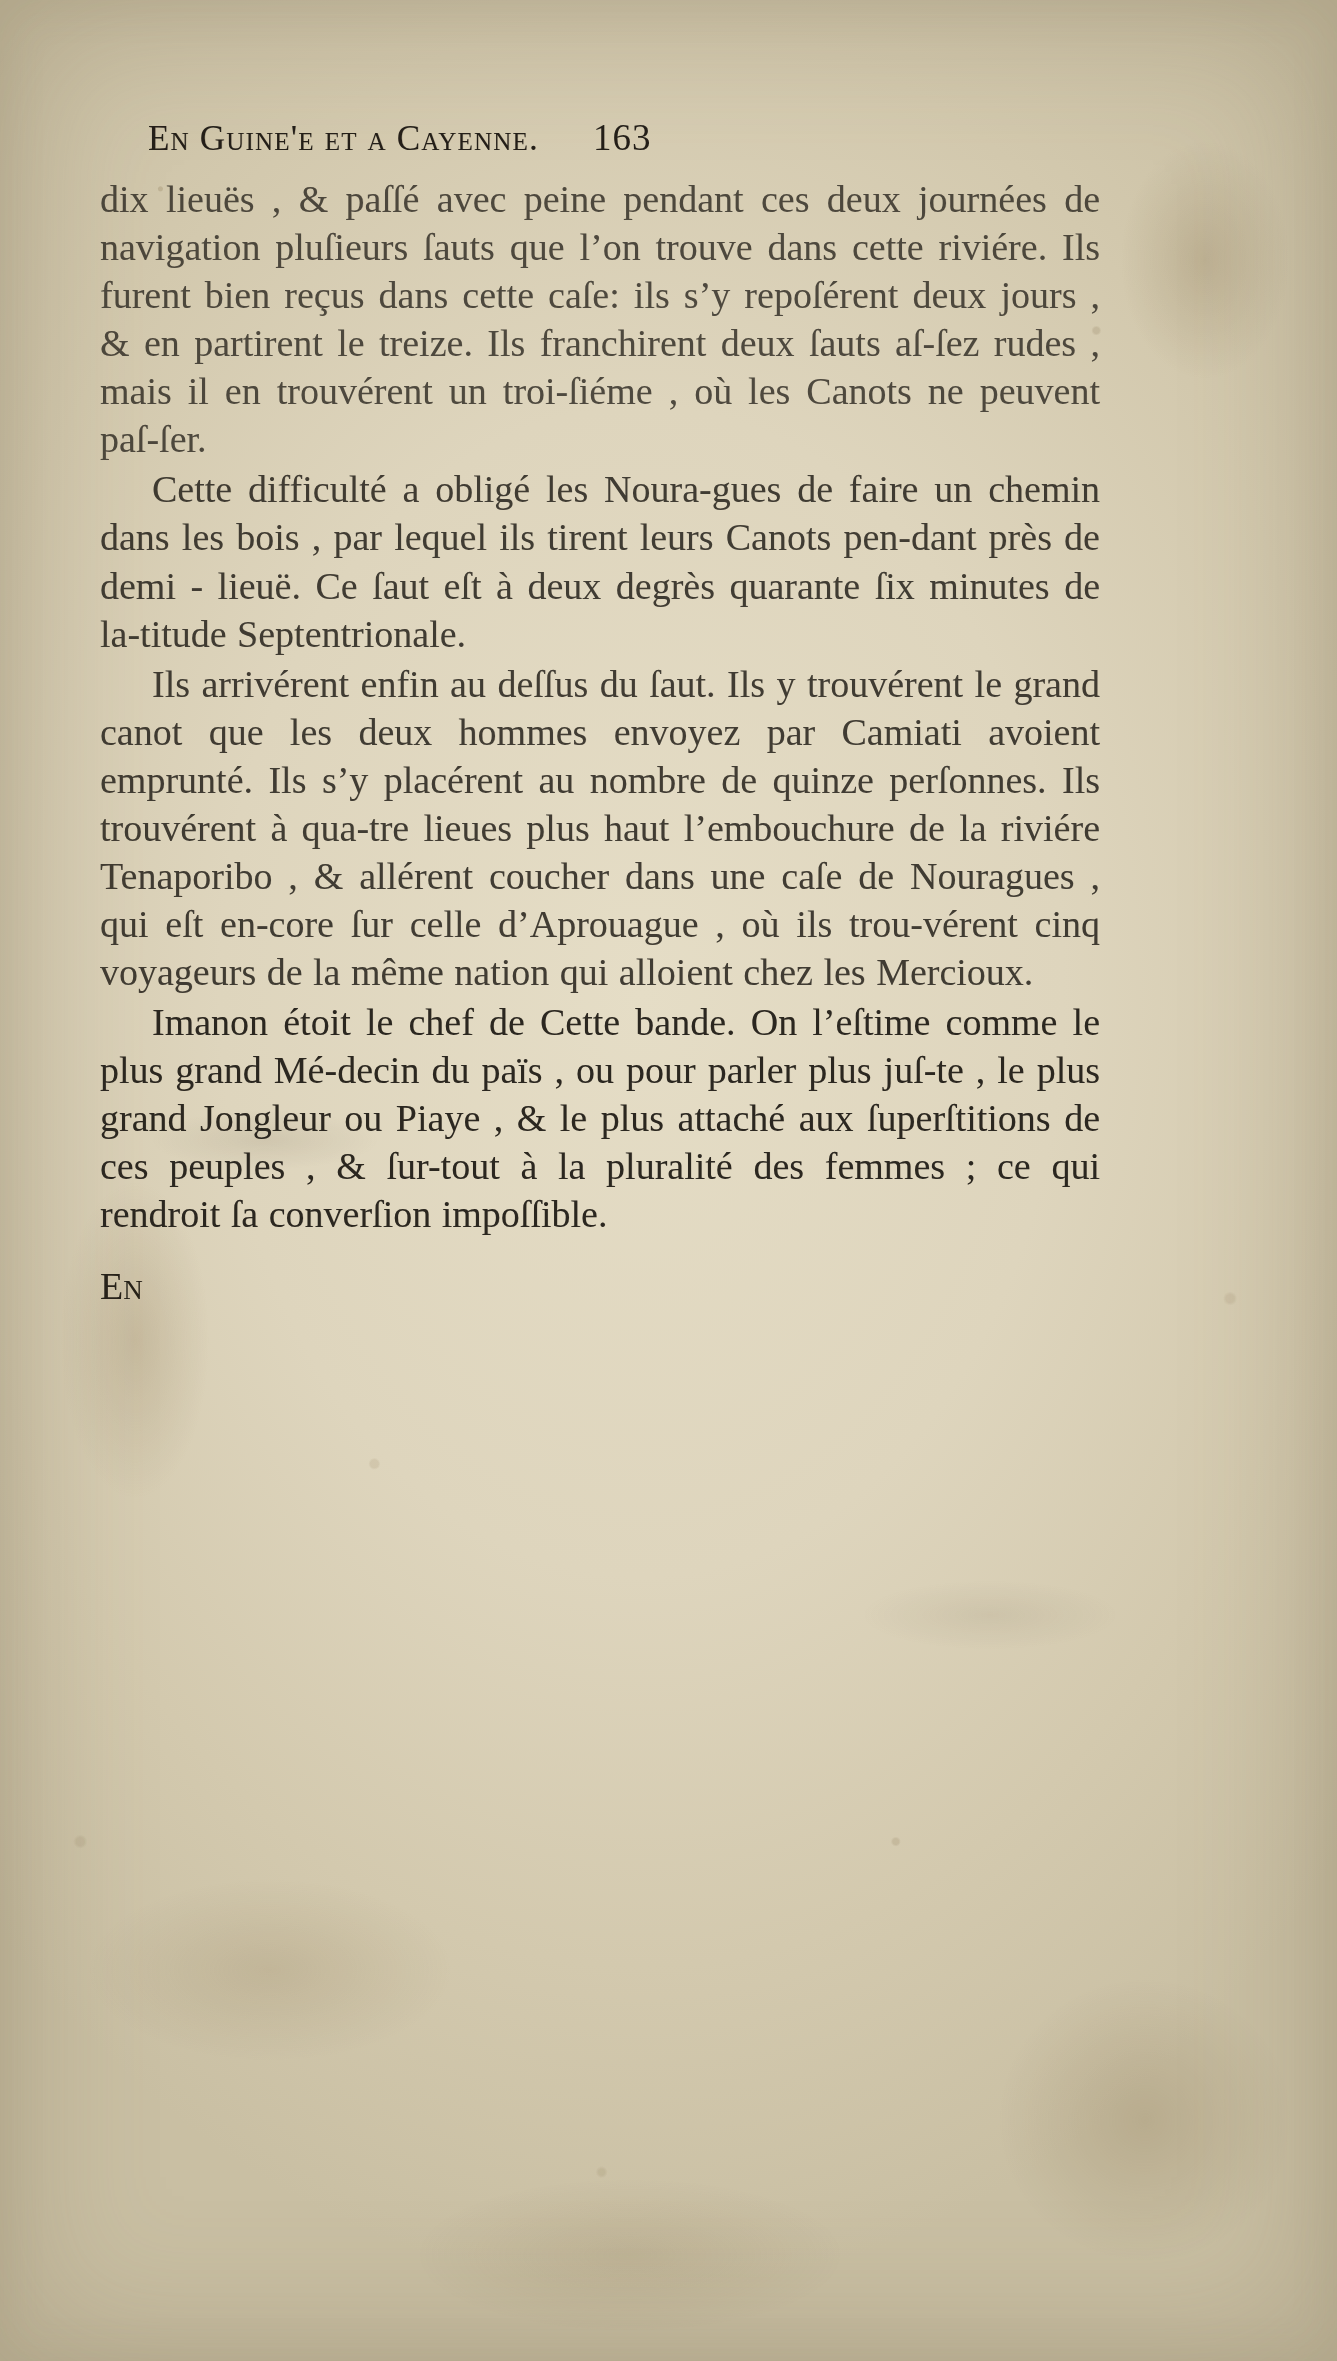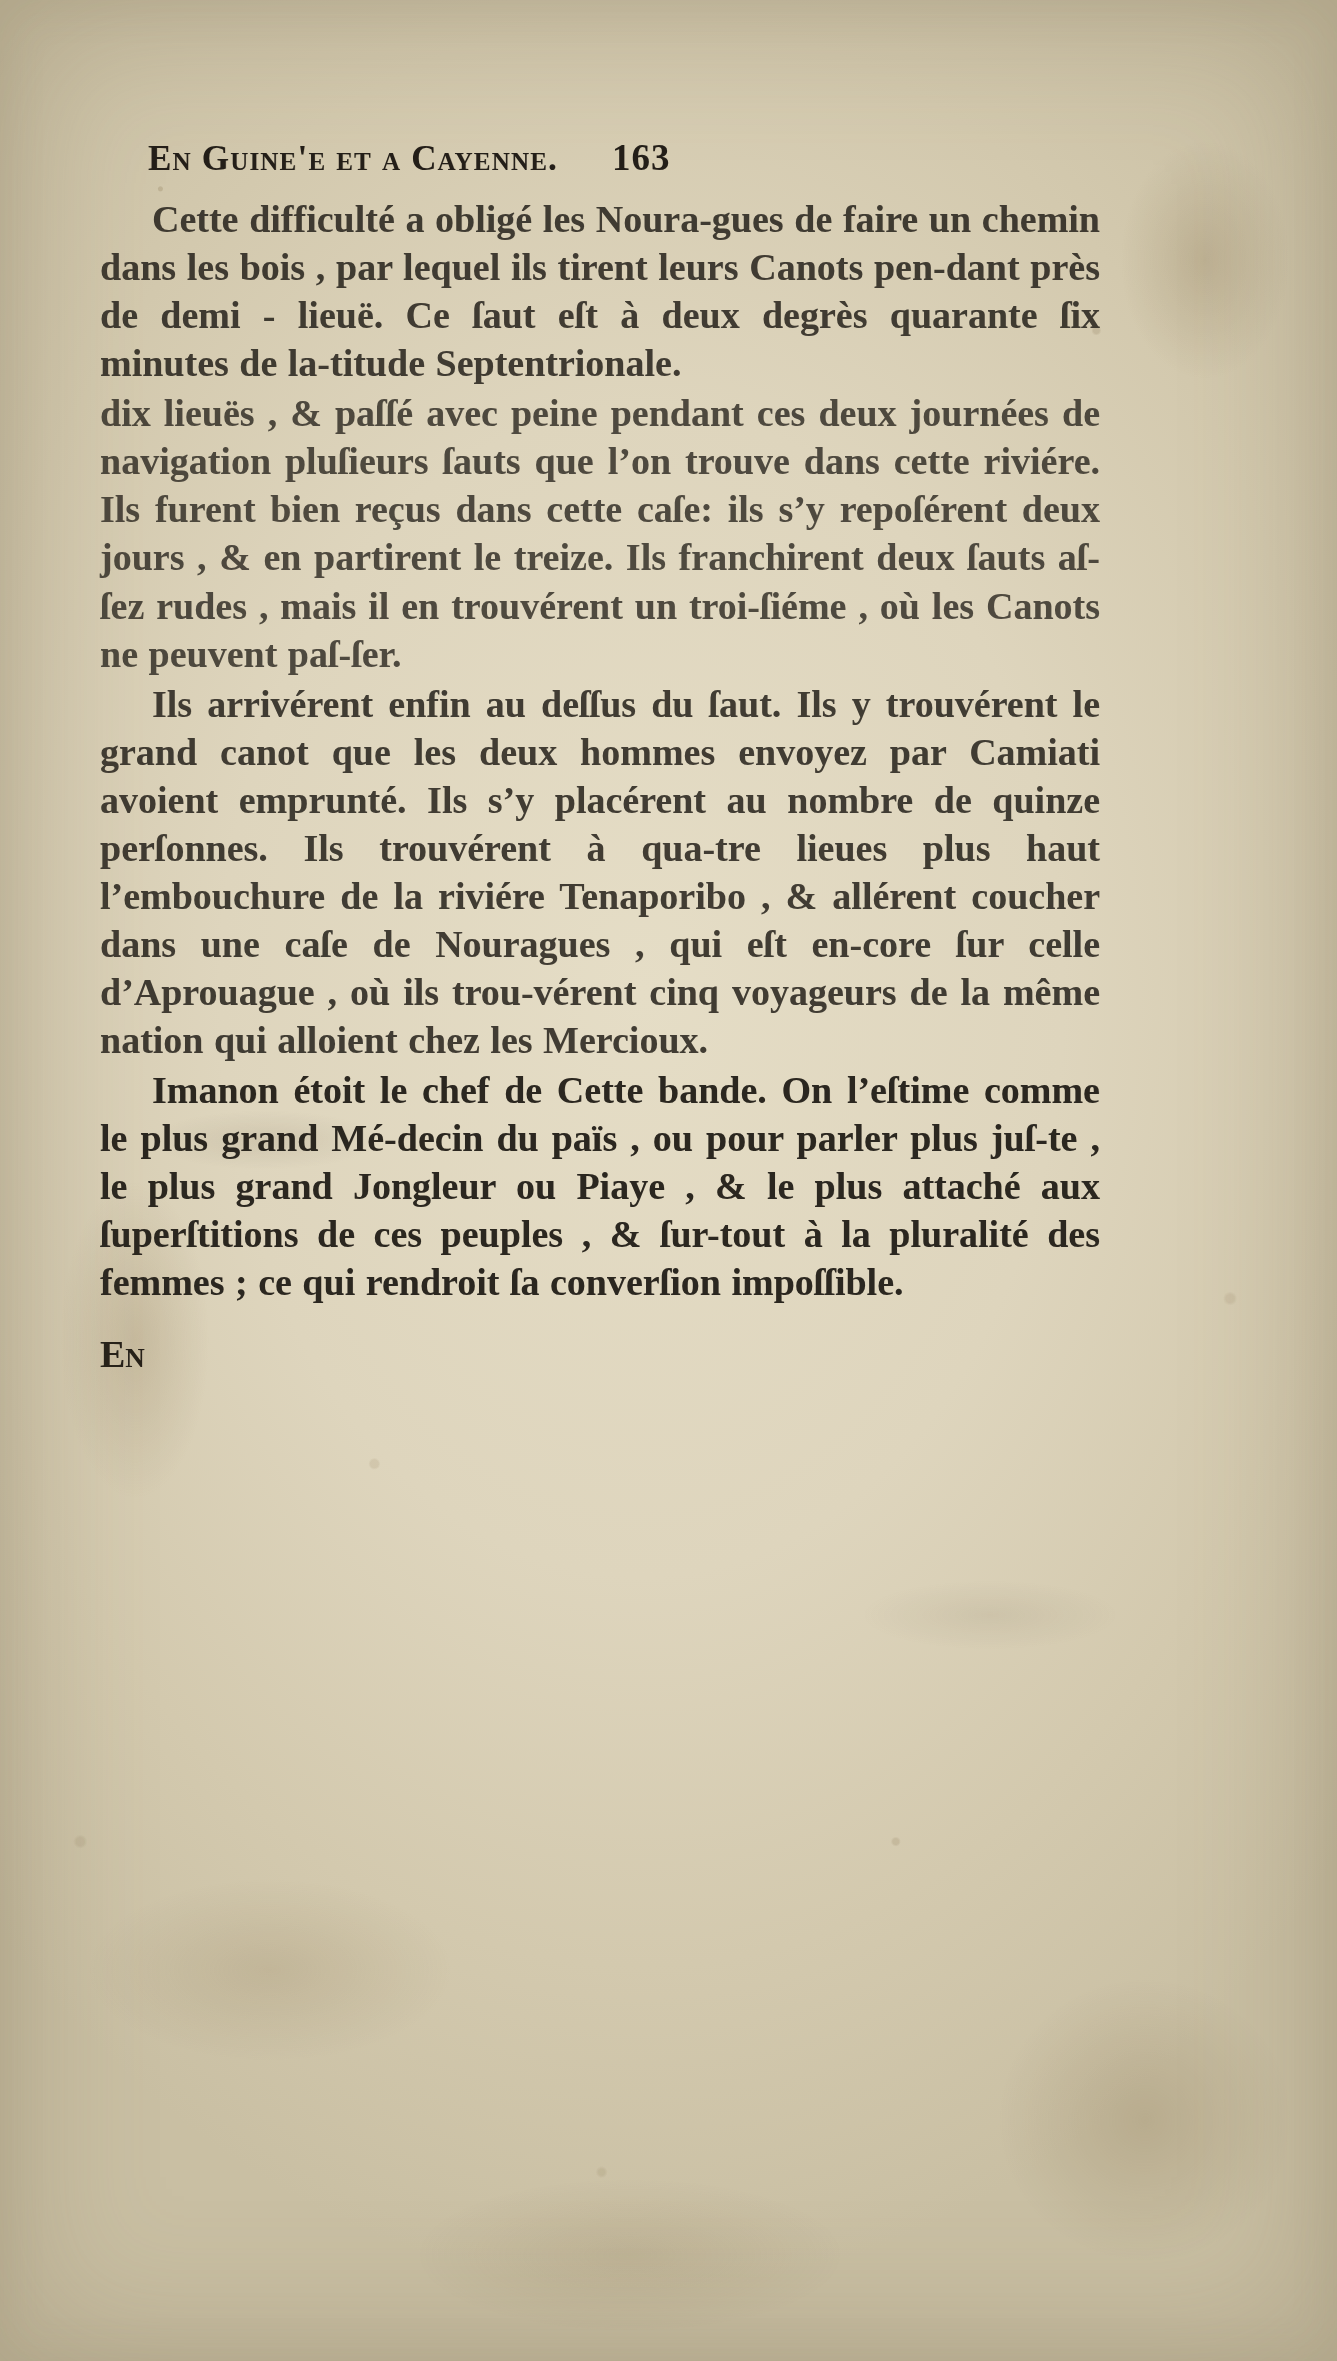--- a/index.html
+++ b/index.html
@@ -43,23 +43,22 @@
   }
   .foxing {
     position: absolute;
     pointer-events: none;
     border-radius: 50%;
     mix-blend-mode: multiply;
   }
   .content {
     position: absolute;
     left: 100px;
-    top: 116px;
+    top: 96px;
     width: 1000px;
-    font-weight: bold;
   }
   .header {
     display: flex;
     align-items: baseline;
     justify-content: flex-start;
     padding-left: 48px;
     margin-bottom: 16px;
   }
   .running-title {
     font-variant: small-caps;
@@ -124,22 +123,22 @@
   <div class="foxing" style="left:90px; top:1880px; width:360px; height:180px; background: radial-gradient(ellipse at center, rgba(155,133,98,0.16), rgba(155,133,98,0) 72%);"></div>
   <div class="foxing" style="left:420px; top:2180px; width:420px; height:150px; background: radial-gradient(ellipse at center, rgba(158,138,102,0.14), rgba(158,138,102,0) 74%);"></div>
 
   <div class="content">
 
     <div class="header">
       <div class="running-title">En Guine'e et a Cayenne.</div>
       <div class="folio">163</div>
     </div>
 
+    <p class="body veryfaded">dix lieuës , &amp; paſſé avec peine pendant ces deux journées de navigation pluſieurs ſauts que l’on trouve dans cette riviére. Ils furent bien reçus dans cette caſe: ils s’y repoſérent deux jours , &amp; en partirent le treize. Ils franchirent deux ſauts aſ-ſez rudes , mais il en trouvérent un troi-ſiéme , où les Canots ne peuvent paſ-ſer.</p>
     <p class="body indent faded">Cette difficulté a obligé les Noura-gues de faire un chemin dans les bois , par lequel ils tirent leurs Canots pen-dant près de demi - lieuë. Ce ſaut eſt à deux degrès quarante ſix minutes de la-titude Septentrionale.</p>
-    <p class="body veryfaded">dix lieuës , &amp; paſſé avec peine pendant ces deux journées de navigation pluſieurs ſauts que l’on trouve dans cette riviére. Ils furent bien reçus dans cette caſe: ils s’y repoſérent deux jours , &amp; en partirent le treize. Ils franchirent deux ſauts aſ-ſez rudes , mais il en trouvérent un troi-ſiéme , où les Canots ne peuvent paſ-ſer.</p>
     <p class="body indent faded">Ils arrivérent enfin au deſſus du ſaut. Ils y trouvérent le grand canot que les deux hommes envoyez par Camiati avoient emprunté. Ils s’y placérent au nombre de quinze perſonnes. Ils trouvérent à qua-tre lieues plus haut l’embouchure de la riviére Tenaporibo , &amp; allérent coucher dans une caſe de Nouragues , qui eſt en-core ſur celle d’Aprouague , où ils trou-vérent cinq voyageurs de la même nation qui alloient chez les Mercioux.</p>
     <p class="body indent strong">Imanon étoit le chef de Cette bande. On l’eſtime comme le plus grand Mé-decin du païs , ou pour parler plus juſ-te , le plus grand Jongleur ou Piaye , &amp; le plus attaché aux ſuperſtitions de ces peuples , &amp; ſur-tout à la pluralité des femmes ; ce qui rendroit ſa converſion impoſſible.</p>
 
     <div class="catchword">En</div>
   </div>
 
   <div class="smudge" style="left:150px; top:1110px; width:230px; height:60px; background: radial-gradient(ellipse at center, rgba(90,78,58,0.10), rgba(90,78,58,0) 70%);"></div>
   <div class="smudge" style="left:860px; top:1580px; width:260px; height:70px; background: radial-gradient(ellipse at center, rgba(90,78,58,0.08), rgba(90,78,58,0) 70%);"></div>
 
   <div class="edge-shadow"></div>

